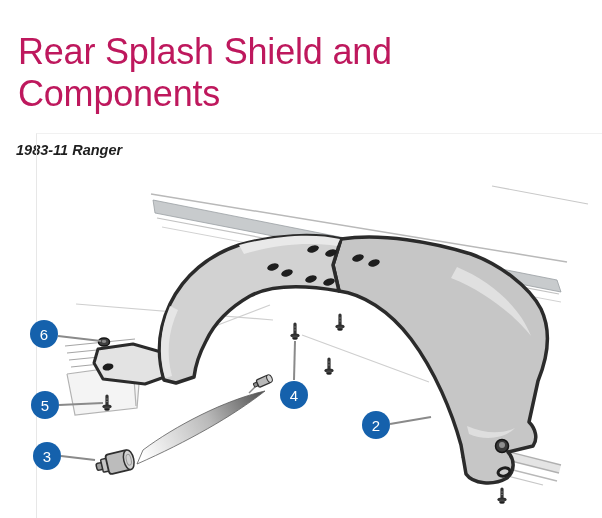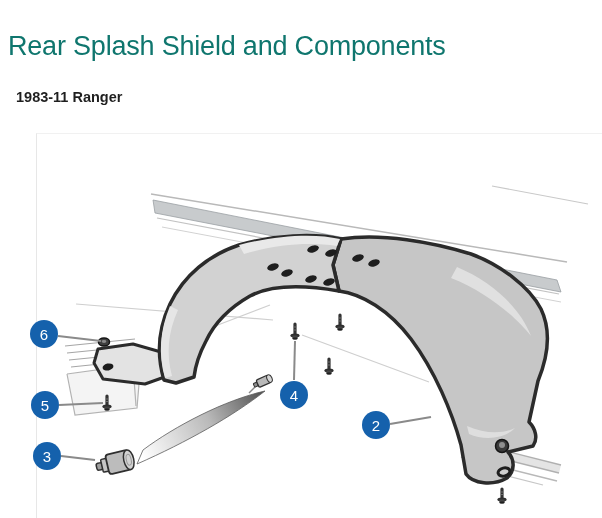--- a/index.html
+++ b/index.html
@@ -1,27 +1,27 @@
 <!DOCTYPE html>
 <html><head>
 <meta charset="utf-8">
 <style>
   html,body{margin:0;padding:0;}
   body{
     width:602px;height:518px;overflow:hidden;background:#ffffff;
     font-family:"Liberation Sans", sans-serif;position:relative;
   }
   h1.page-title{
-    margin:31px 0 0 8px;
-    font-size:27px;font-weight:400;letter-spacing:-0.2px;
-    color:#0f766e;
+    margin:31px 0 0 18px;
+    font-size:36px;font-weight:400;letter-spacing:-0.2px;
+    color:#be185d;
   }
   .page-subtitle{
     margin:27px 0 0 16px;
-    font-size:14.5px;font-weight:700;color:#1f1f1f;
+    font-size:14.5px;font-weight:700;color:#1f1f1f;font-style:italic;
   }
   .diagram-panel{
     position:absolute;left:36px;top:133px;width:566px;height:385px;
     border-left:1px solid #e7e7e7;border-top:1px solid #f1f1f1;
     overflow:visible;
   }
   .diagram-panel svg{position:absolute;left:0;top:0;}
   .callout{
     position:absolute;width:28px;height:28px;border-radius:50%;
     background:#1561ac;color:#ffffff;

